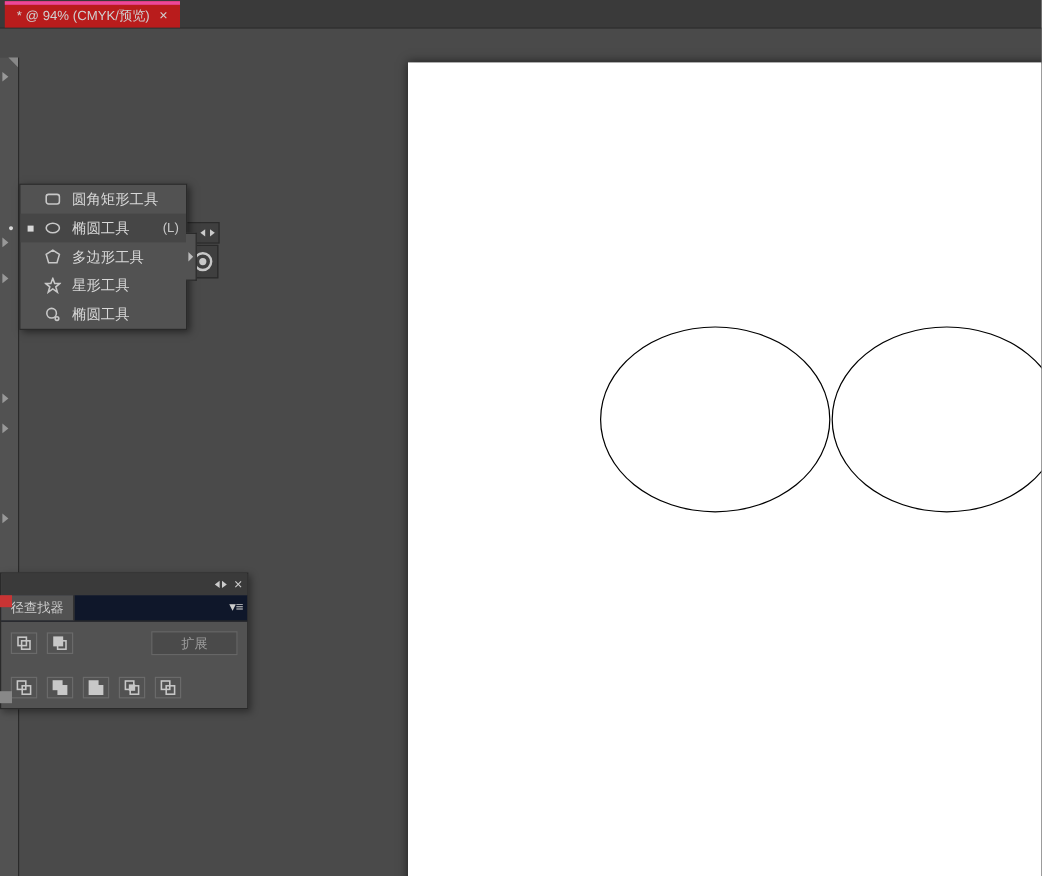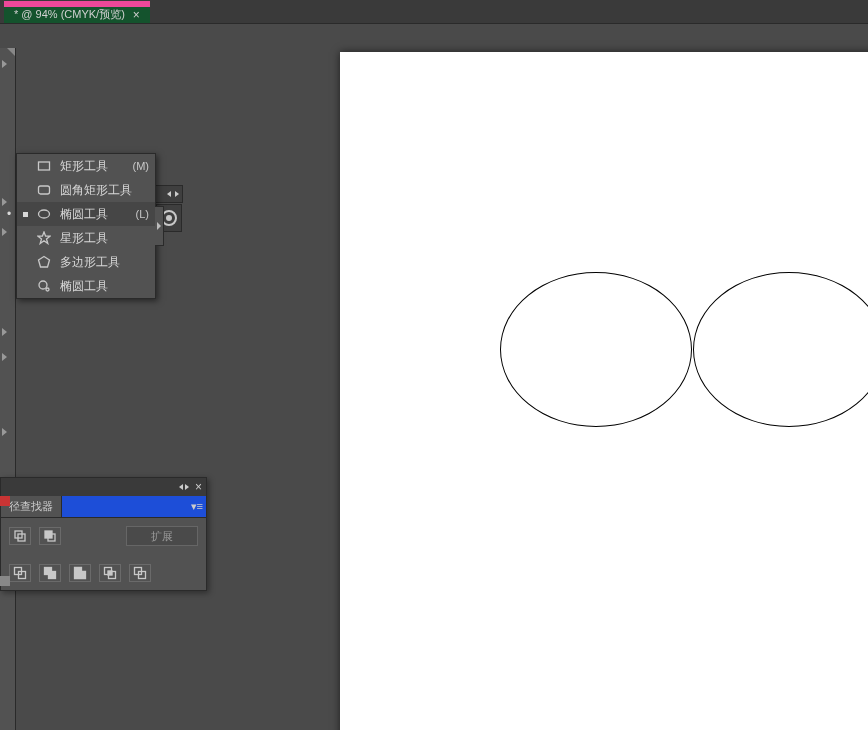--- a/index.html
+++ b/index.html
@@ -1,20 +1,20 @@
 <!DOCTYPE html>
 <html><head>
 <meta charset="utf-8">
 <style>
   * { box-sizing: border-box; margin: 0; padding: 0; font-family: "Microsoft YaHei", sans-serif; }
   body { width: 868px; height: 730px; background: #4a4a4a; overflow: hidden; position: relative; }
 
   
   .tabbar { height: 24px; background: #3a3a3a; border-bottom: 1px solid #2a2a2a; display: flex; align-items: center; padding-left: 4px; }
-  .doc-tab { height: 22px; background: #14532d; color: #d0d0d0; font-size: 11px; padding: 0 10px; display: flex; align-items: center; gap: 8px; border-top: 6px solid #ec4899; }
+  .doc-tab { height: 22px; background: #b91c1c; color: #d0d0d0; font-size: 11px; padding: 0 10px; display: flex; align-items: center; gap: 8px; border-top: 3px solid #ec4899; }
   .doc-tab .x { color: #d0d0d0; font-size: 12px; cursor: pointer; }
 
   
   .main { position: absolute; top: 24px; left: 0; right: 0; bottom: 0; background: #4a4a4a; }
   .canvas-area { position: absolute; top: 0; left: 0; right: 0; bottom: 0; background: #4a4a4a; overflow: hidden; }
   .artboard { position: absolute; left: 340px; top: 28px; width: 640px; height: 702px; background: #fff; box-shadow: 0 0 8px rgba(0,0,0,0.6); }
   .ellipse { position: absolute; border: 1px solid #000; border-radius: 50%; }
   .e1 { left: 160px; top: 220px; width: 192px; height: 155px; }
   .e2 { left: 353px; top: 220px; width: 192px; height: 155px; }
 
@@ -43,21 +43,21 @@
   .panel-dock .dock-icon { width:16px; height:16px; border-radius:50%; border:2px solid #c8c8c8; position:relative; }
   .panel-dock .dock-icon::after { content:""; position:absolute; inset:3px; border-radius:50%; background:#c8c8c8; }
 
   
   .pathfinder { position: absolute; left: 0; top: 453px; width: 207px; background: #525252; border: 1px solid #2a2a2a; z-index: 20; box-shadow: 2px 2px 6px rgba(0,0,0,0.4); }
   .pathfinder .title-tabs { display:flex; height:18px; background:#3a3a3a; align-items:center; justify-content:flex-end; padding:0 4px; gap:6px; font-size:10px; color:#ccc; }
   .pathfinder .title-tabs .arrs { display:flex; gap:2px; }
   .pathfinder .title-tabs .arr { width:0;height:0;border-top:3px solid transparent;border-bottom:3px solid transparent;border-right:4px solid #ccc; }
   .pathfinder .title-tabs .arr2 { border-right:none;border-left:4px solid #ccc; }
   .pathfinder .title-tabs .x { cursor:pointer; font-size:12px; }
-  .pathfinder .tabs { display:flex; height:22px; background:#1d4ed8; border-bottom:1px solid #2a2a2a; }
+  .pathfinder .tabs { display:flex; height:22px; background:#0f172a; border-bottom:1px solid #2a2a2a; }
   .pathfinder .tab { padding:0 8px; font-size:11px; color:#ccc; display:flex; align-items:center; background:#525252; border-right:1px solid #2a2a2a; }
   .pathfinder .menu-btn { margin-left:auto; width:18px; display:flex; align-items:center; justify-content:center; color:#ccc; cursor:pointer; }
   .pathfinder .menu-btn span { font-size:11px; line-height:1; }
   .pathfinder .body { padding: 8px; }
   .pathfinder .row-modes { display:flex; align-items:center; gap:8px; margin-bottom:18px; }
   .pathfinder .mode-btn { width:22px; height:18px; border:1px solid #6a6a6a; display:flex; align-items:center; justify-content:center; cursor:pointer; }
   .pathfinder .expand-btn { margin-left:auto; width:72px; height:20px; background:#4a4a4a; border:1px solid #666; color:#999; font-size:11px; display:flex; align-items:center; justify-content:center; cursor:pointer; }
   .pathfinder .row-ops { display:flex; gap:8px; }
   .pathfinder .op-btn { width:22px; height:18px; border:1px solid #6a6a6a; display:flex; align-items:center; justify-content:center; cursor:pointer; }
 
@@ -104,62 +104,52 @@
     <div class="tri" style="top:280px"></div>
     <div class="tri" style="top:305px"></div>
     <div class="tri" style="top:380px"></div>
   </div>
 
   <div class="tool-flyout">
     <div class="row">
       <span class="dot"></span>
       <span class="icon">
         <svg class="ic" viewBox="0 0 14 14">
-            <rect x="1.5" y="3" width="11" height="8"></rect>
-          </svg>
-      </span>
-      <span>矩形工具</span>
-      <span class="shortcut">(M)</span>
-    </div>
-    <div class="row">
-      <span class="dot"></span>
-      <span class="icon">
-        <svg class="ic" viewBox="0 0 14 14">
             <rect x="1.5" y="3" width="11" height="8" rx="2"></rect>
           </svg>
       </span>
       <span>圆角矩形工具</span>
     </div>
     <div class="row selected">
       <span class="dot"></span>
       <span class="icon">
         <svg class="ic" viewBox="0 0 14 14">
             <ellipse cx="7" cy="7" rx="5.5" ry="4"></ellipse>
           </svg>
       </span>
       <span>椭圆工具</span>
       <span class="shortcut">(L)</span>
     </div>
     <div class="row">
       <span class="dot"></span>
       <span class="icon">
         <svg class="ic" viewBox="0 0 14 14">
+            <polygon points="7,1.5 12.5,5 10.5,12 3.5,12 1.5,5"></polygon>
+          </svg>
+      </span>
+      <span>多边形工具</span>
+    </div>
+    <div class="row">
+      <span class="dot"></span>
+      <span class="icon">
+        <svg class="ic" viewBox="0 0 14 14">
             <polygon points="7,1 8.6,5.2 13,5.2 9.5,8 10.8,12.5 7,9.8 3.2,12.5 4.5,8 1,5.2 5.4,5.2"></polygon>
           </svg>
       </span>
       <span>星形工具</span>
-    </div>
-    <div class="row">
-      <span class="dot"></span>
-      <span class="icon">
-        <svg class="ic" viewBox="0 0 14 14">
-            <polygon points="7,1.5 12.5,5 10.5,12 3.5,12 1.5,5"></polygon>
-          </svg>
-      </span>
-      <span>多边形工具</span>
     </div>
     <div class="row">
       <span class="dot"></span>
       <span class="icon">
         <svg class="ic" viewBox="0 0 14 14">
             <circle cx="6" cy="6" r="4"></circle>
             <circle cx="10.5" cy="10.5" r="1.5"></circle>
           </svg>
       </span>
       <span>椭圆工具</span>

